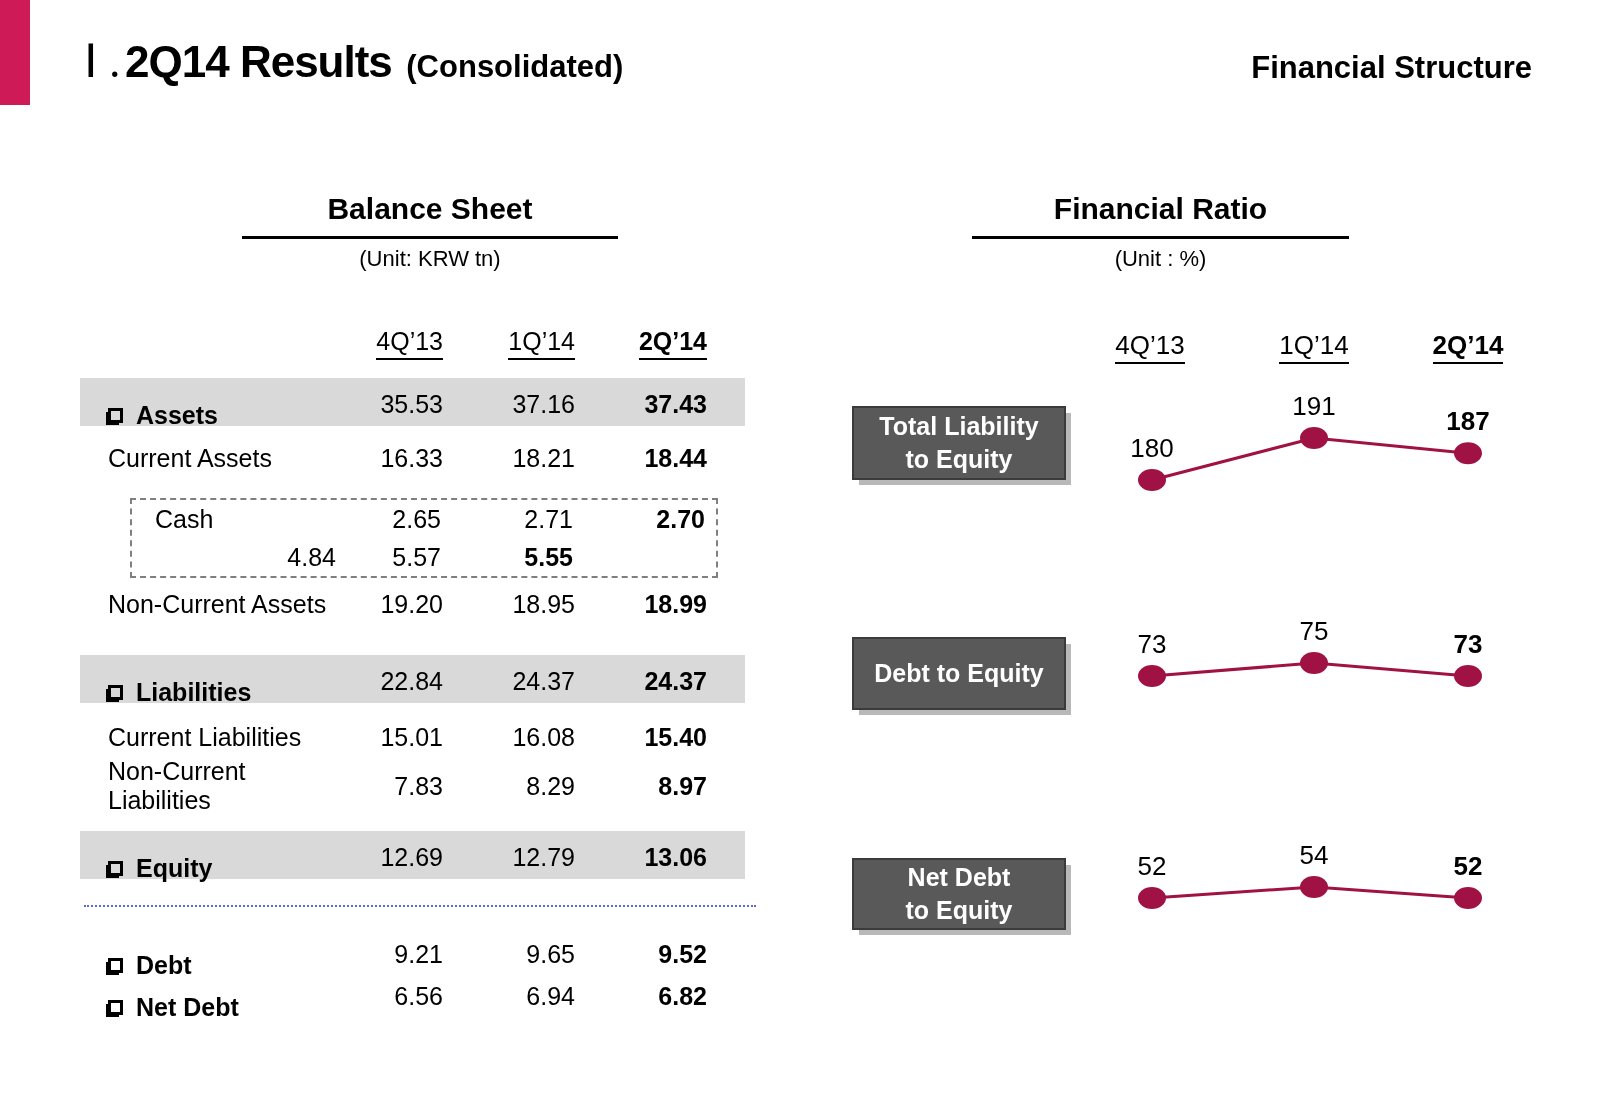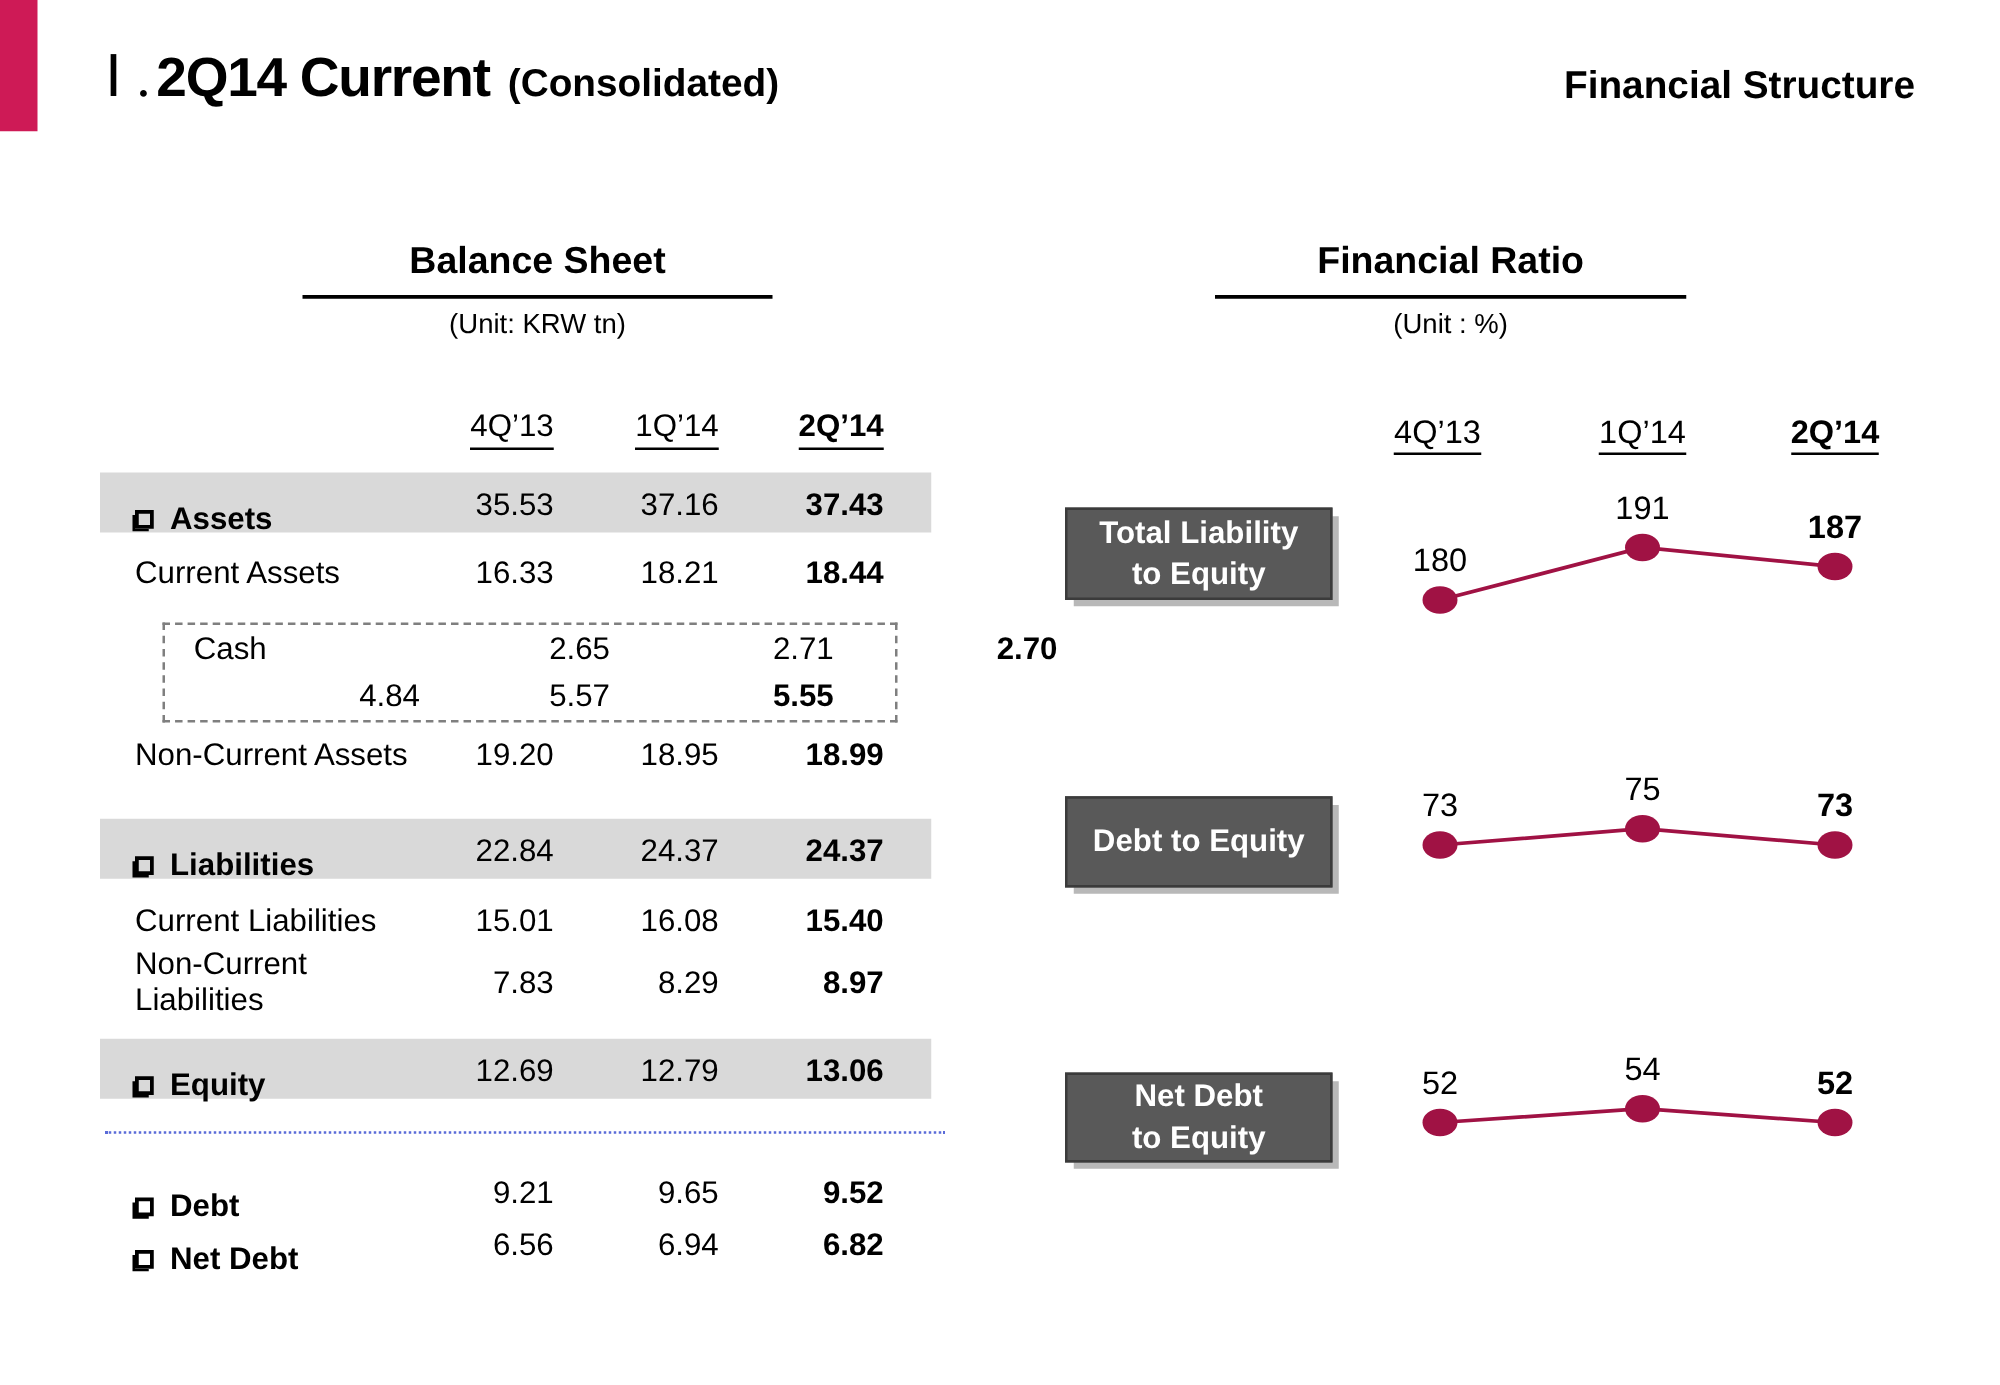--- a/index.html
+++ b/index.html
@@ -31,21 +31,21 @@
   .bs-row .num  { justify-content:flex-end; }
   .bs-row .num.bold { font-weight:700; }
   .bs-row .label { padding-left:28px; }
   .bs-row.header .num { font-weight:400; }
   .bs-row.header .num .colhead { border-bottom:2px solid #000; padding-bottom:2px; }
   .bs-row.header .num.bold .colhead { font-weight:700; }
   .r-section { height:48px; background:#D9D9D9; }
   .r-section .label, .r-section2 .label { font-weight:700;margin-top:23px; }
   .r-sub { height:40px; }
   .r-section2 { height:42px; }
-  .r-boxed { height:38px; grid-template-columns:204px 105px 132px 132px;gap:47px; }
+  .r-boxed { height:38px; grid-template-columns:204px 105px 132px 132px; }
   .r-boxed .label { padding-left:23px; font-weight:400; }
   .dash-box { margin-left:50px; width:588px; border:2px dashed #7F7F7F; padding-right:11px; }
   .checkbox { display:inline-block; width:15px; height:15px; border:3px solid #000;
               box-shadow:-3px 3px 0 -1px #000; margin-right:13px; flex:0 0 auto; }
   .blue-divider { height:0; border-top:2px dotted #5A6BD8; margin-left:4px; width:672px; }
   
   #bs-rows > *:nth-child(1)  { margin-top:18px; }
   #bs-rows > *:nth-child(2)  { margin-top:12px; }
   #bs-rows > *:nth-child(3)  { margin-top:20px; }
   #bs-rows > *:nth-child(4)  { margin-top:6px;  }
@@ -73,21 +73,21 @@
 </style>
 </head>
 <body>
 
 <div id="slide">
 
   <div class="accent-bar"></div>
 
   <div class="slide-title">
     <span class="roman">Ⅰ .</span>
-    <span class="main">2Q14 Current</span>
+    <span class="main">2Q14 Results</span>
     <span class="suffix">(Consolidated)</span>
   </div>
 
   <div class="header-right">Financial Structure</div>
 
   <div class="title-block" id="bs-title-block">
     <div class="p-title">Balance Sheet</div>
     <div class="p-unit">(Unit: KRW tn)</div>
   </div>
 

